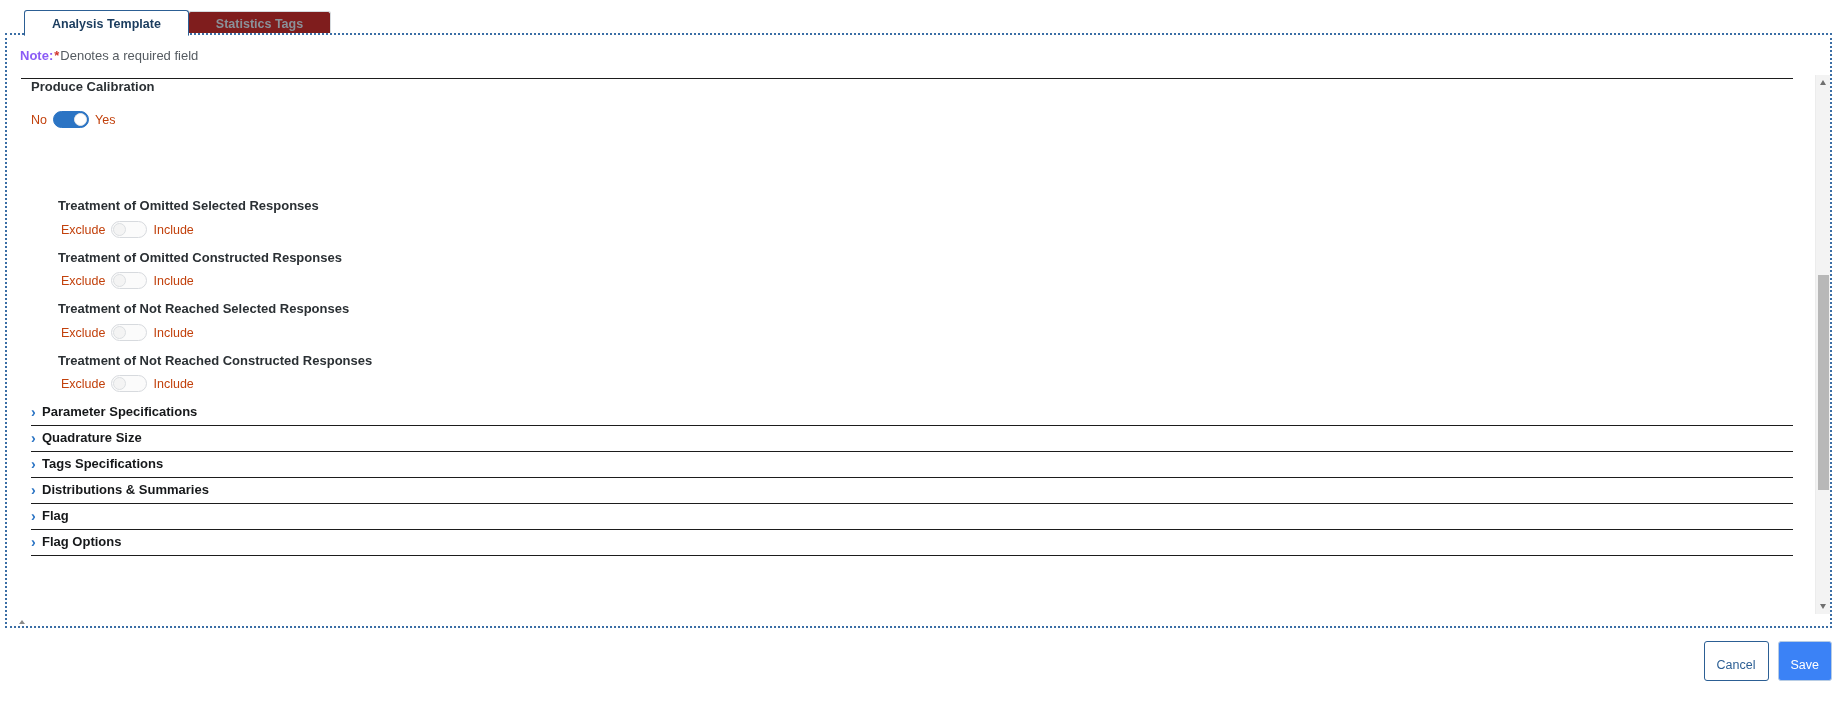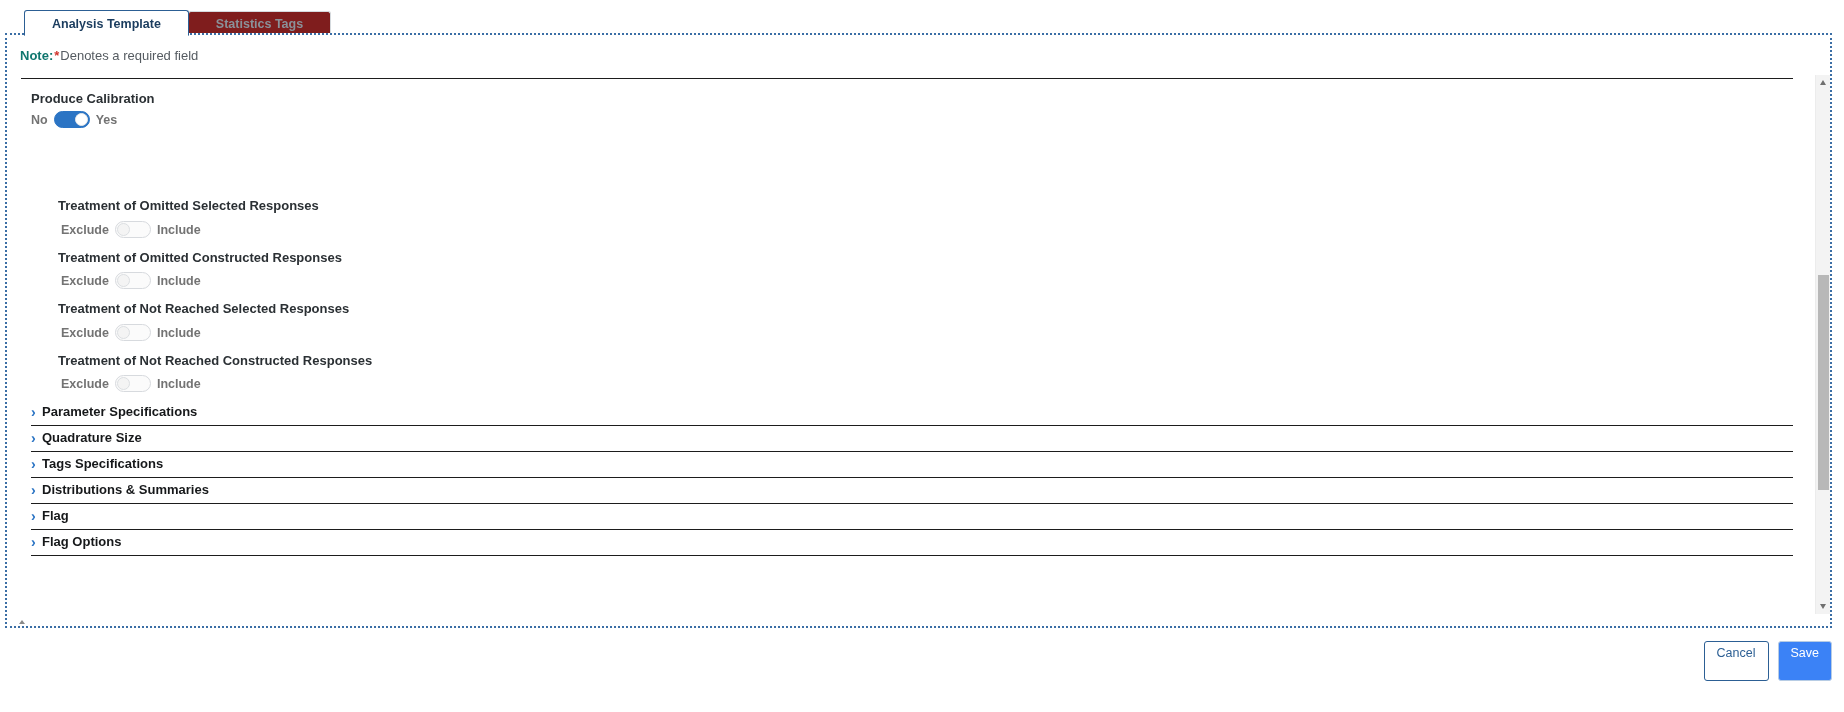--- a/index.html
+++ b/index.html
@@ -78,21 +78,21 @@
   
   .note {
     position: absolute;
     left: 13px;
     top: 13px;
     font-size: 13px;
     color: #555b61;
     white-space: nowrap;
   }
   .note b {
-    color: #0f766e;
+    color: #8b5cf6;
     font-weight: bold;
   }
   .note .req {
     color: #d0342c;
     font-weight: bold;
     padding: 0 1px;
   }
 
   
   .scroll-region {
@@ -130,22 +130,21 @@
 
   
   .toggle-row {
     position: absolute;
     display: flex;
     align-items: center;
     white-space: nowrap;
   }
   .toggle-side {
     font-size: 12.5px;
-    color: #737373;
-    font-weight: bold;
+    color: #c2410c;
   }
   .switch {
     position: relative;
     width: 36px;
     height: 17px;
     border-radius: 9px;
     margin: 0 6px;
     box-sizing: border-box;
     cursor: pointer;
     flex: none;
@@ -285,21 +284,21 @@
     position: absolute;
     right: 12px;
     top: 641px;
     display: flex;
     align-items: center;
     gap: 9px;
   }
   .btn {
     height: 40px;
     min-width: 52px;
-    padding: 0 12px;
+    padding: 12px 12px;
     font-size: 12.5px;
     border-radius: 3px;
     box-sizing: border-box;
     line-height: 22px;
     text-align: center;
     cursor: pointer;
     white-space: nowrap;
   }
   .btn-cancel {
     background: #ffffff;
@@ -330,21 +329,21 @@
 
   <div class="note">
     <b>Note:</b><span class="req">*</span><span>Denotes a required field</span>
   </div>
 
   <div class="scroll-region">
     <div class="scroll-content">
 
       <div class="hr-top"></div>
 
-      <div class="field-label" style="left:14px; top:16px;">Produce Calibration</div>
+      <div class="field-label" style="left:14px; top:4px;">Produce Calibration</div>
 
       <div class="toggle-row" style="left:14px; top:36px;">
         <span class="toggle-side">No</span>
         <span class="switch on">
           <span class="knob"></span>
         </span>
         <span class="toggle-side">Yes</span>
       </div>
 
 

